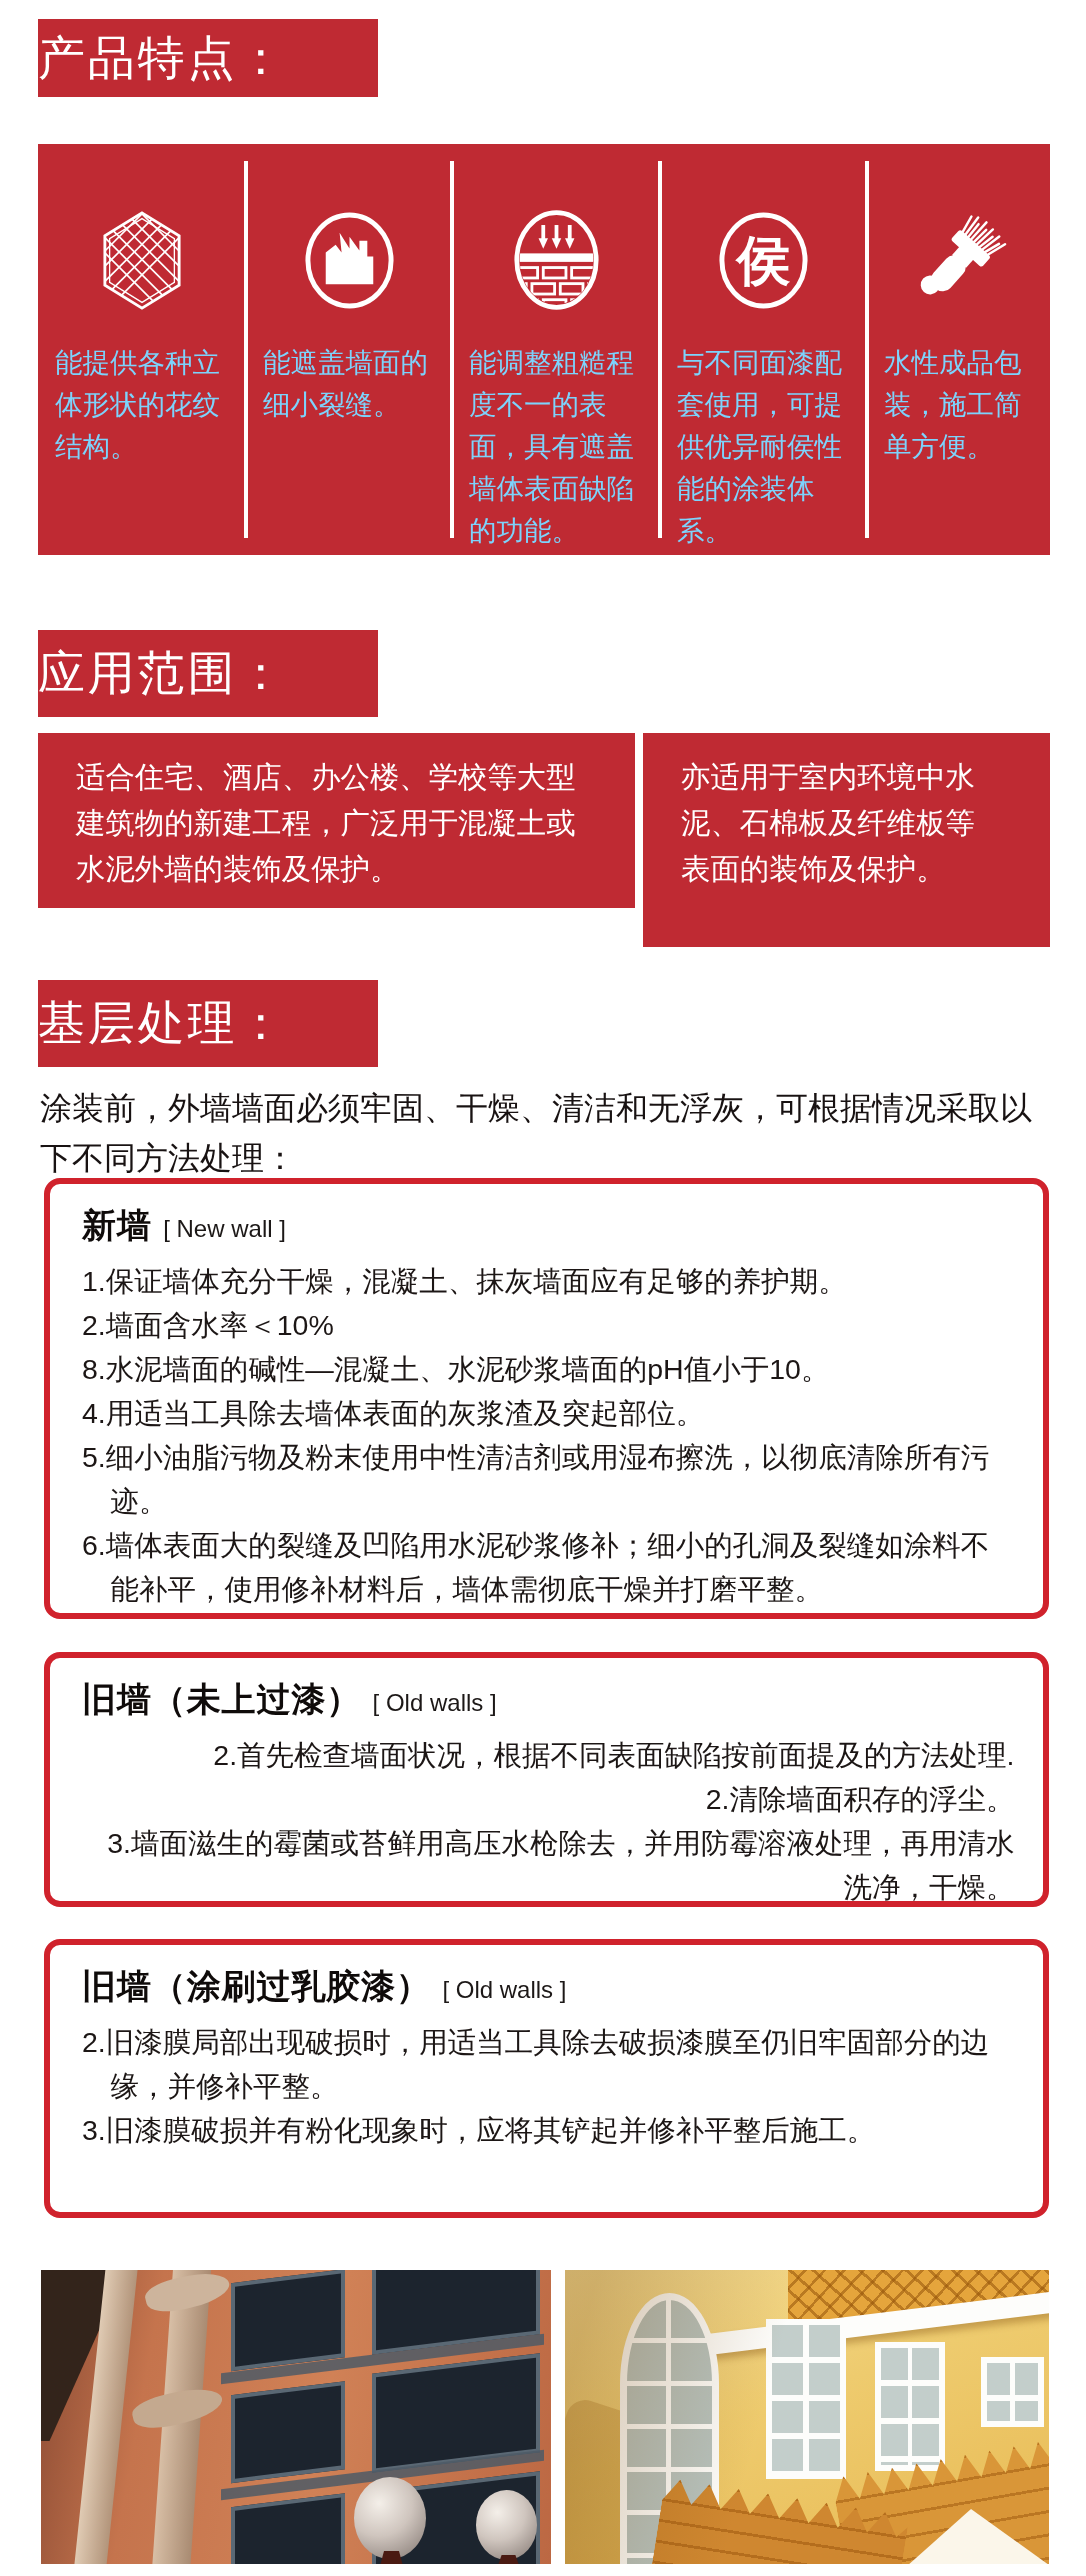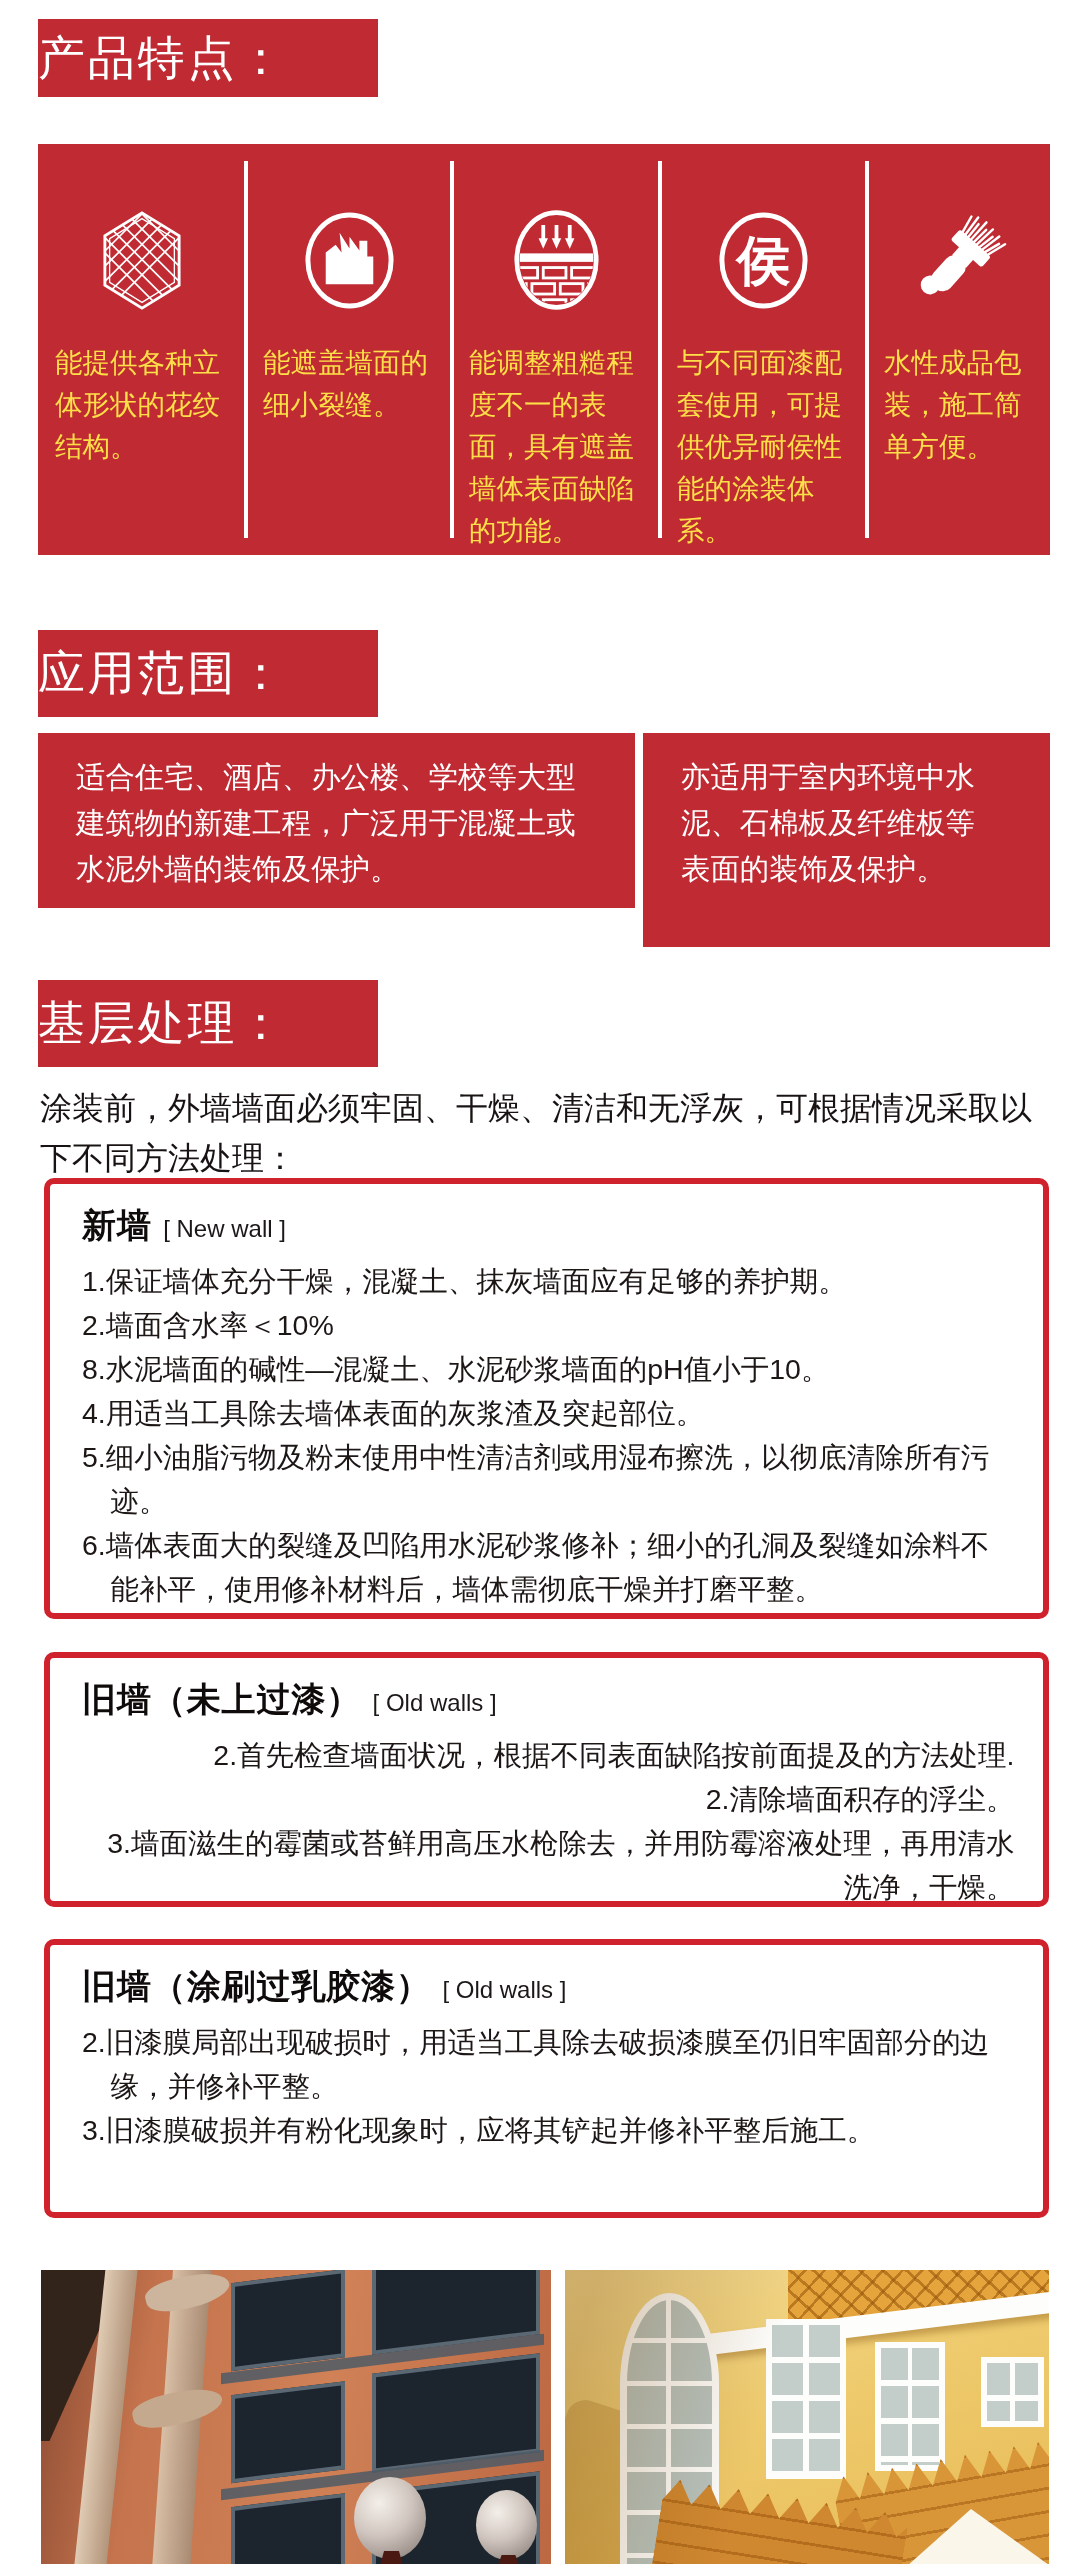--- a/index.html
+++ b/index.html
@@ -20,41 +20,41 @@
   #t-base{top:980px;height:87px;}
 
   
   .features-band{
     position:absolute;left:38px;top:144px;width:1012px;height:411px;
     background:#bf2a33;display:grid;
     grid-template-columns:208px 206px 208px 207px 1fr;
   }
   .feature-col{position:relative;padding:0 17px;box-sizing:border-box;}
   .icon-wrap{height:114px;margin-top:59px;display:flex;align-items:center;justify-content:center;}
-  .feature-text{margin-top:25px;color:#fde047;font-size:27.5px;line-height:42px;}
+  .feature-text{margin-top:25px;color:#7dd3fc;font-size:27.5px;line-height:42px;}
   .fdiv{position:absolute;top:17px;bottom:17px;width:3.8px;background:#fff;}
   .fdiv.d1{left:206px;} .fdiv.d2{left:412px;} .fdiv.d3{left:620px;} .fdiv.d4{left:827px;}
   .icon-svg{display:block;}
 
   
   .app-box{
     position:absolute;top:733px;background:#bf2a33;color:#fff;
     box-sizing:border-box;font-size:29.4px;line-height:46px;
   }
   #app-left{left:38px;width:597px;height:175px;padding:21px 51px 0 38px;}
   #app-right{left:643px;width:407px;height:214px;padding:21px 57px 0 38px;}
 
   
   .intro-text{
     position:absolute;left:40px;top:1083px;width:994px;
     font-size:32px;line-height:50px;color:#181212;
   }
   .wall-box{
     position:absolute;left:44px;width:1005px;background:#fff;
-    border:6.6px solid #d0222c;border-radius:10px;box-sizing:border-box;
+    border:6.6px solid #d0222c;border-radius:16px;box-sizing:border-box;
     padding:19px 28.5px 9.5px 32px;
   }
   #wall-a{top:1178px;height:441px;}
   #wall-b{top:1652px;height:255px;text-align:right;}
   #wall-c{top:1939px;height:279px;}
   .wall-head{display:flex;align-items:baseline;color:#0f0b0a;}
   .wall-title{font-size:34px;font-weight:700;letter-spacing:0.9px;}
   .wall-sub{font-size:24px;margin-left:11.4px;color:#1c1817;}
   .wall-items{margin-top:9.5px;font-size:28.5px;line-height:44px;color:#1c1615;}
   .wall-items .itm{padding-left:28.5px;text-indent:-28.5px;}

